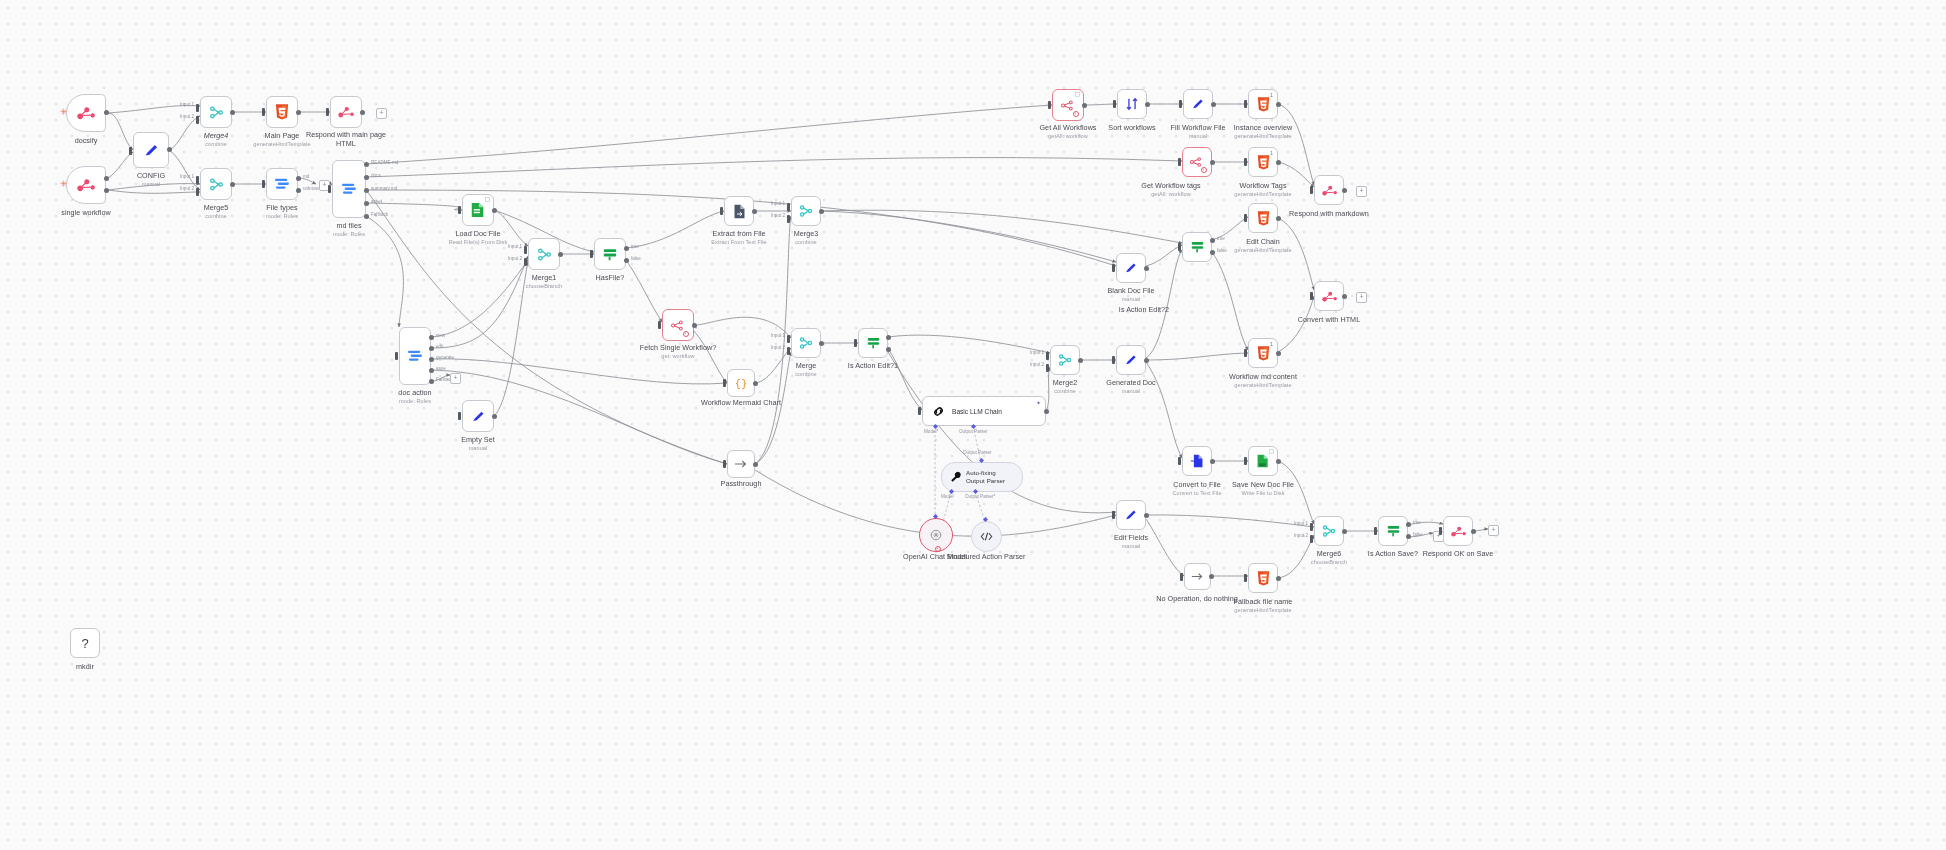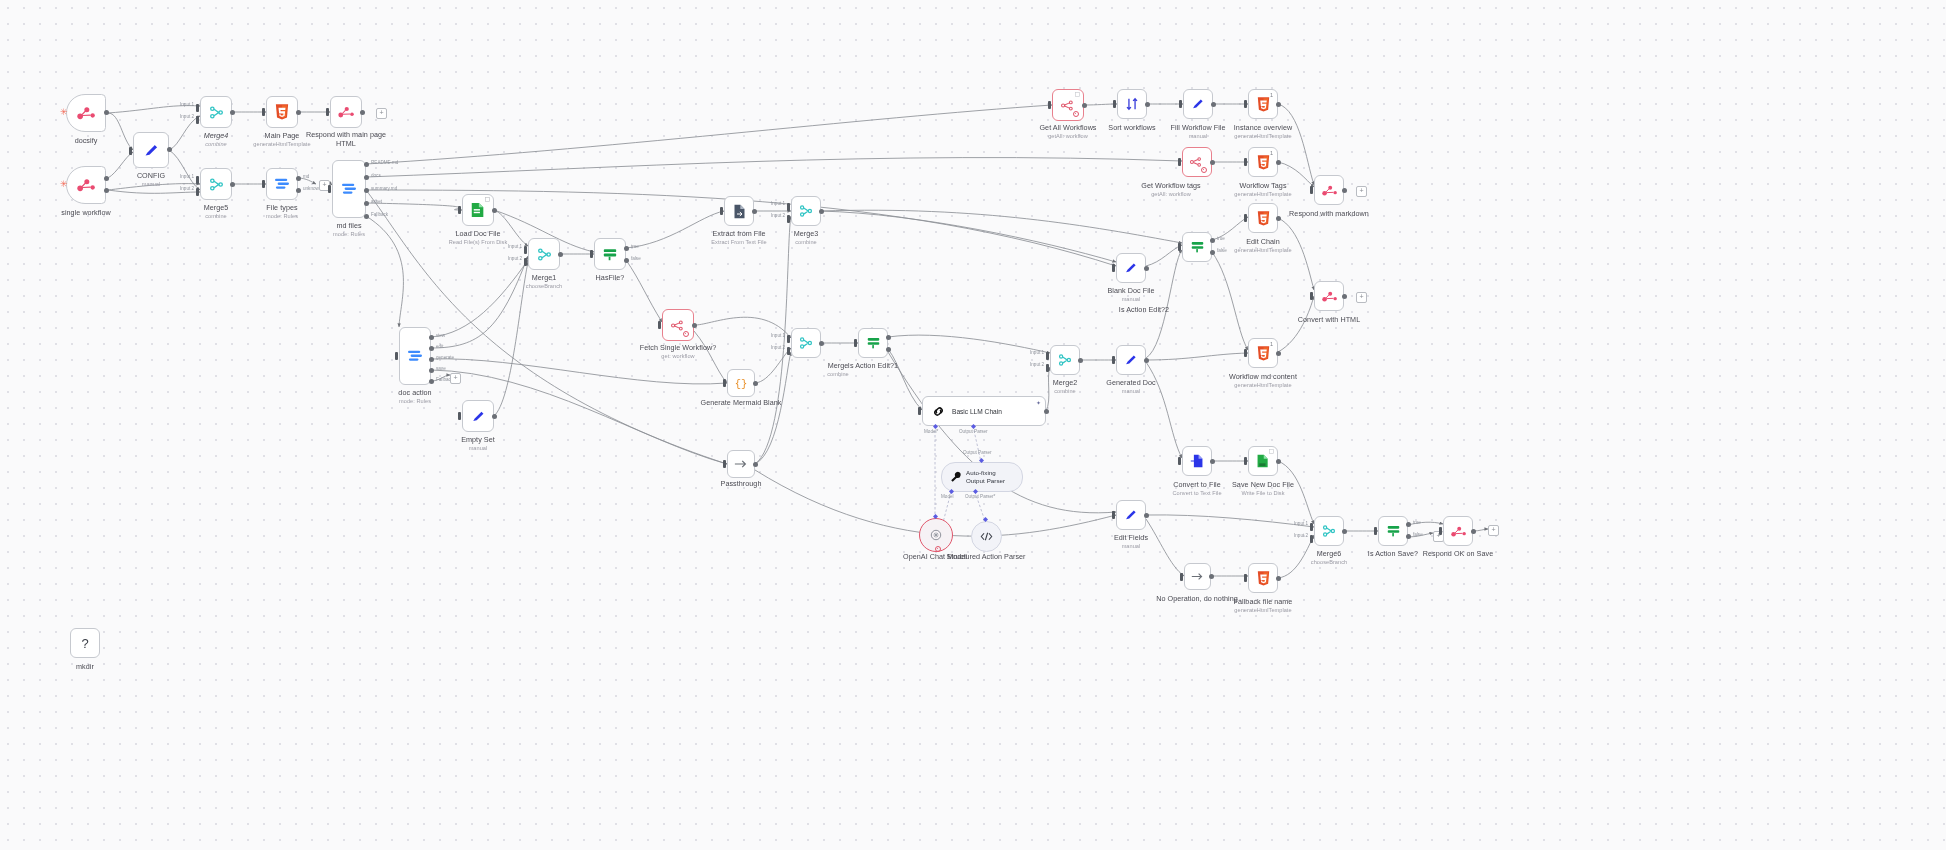--- a/index.html
+++ b/index.html
@@ -472,21 +472,21 @@
   <div class="node" style="left:727px;top:369px;width:28px;height:28px;">
     <span>
       <svg width="14" height="14" viewBox="0 0 16 16">
           <text x="8" y="12" text-anchor="middle" font-size="12" font-family="'Liberation Mono',monospace" fill="#e8912b">{}</text>
         </svg>
       </span>
   </div>
   <span class="port inp" style="left:723px;top:379px;"></span>
   <span class="port" style="left:753px;top:381px;"></span>
   <div class="lbl wrap" style="left:741px;top:398px;">
-    <span>Generate Mermaid Blank</span>
+    <span>Workflow Mermaid Chart</span>
   </div>
 
   <div class="node" style="left:727px;top:450px;width:28px;height:28px;">
     <span>
       <svg width="14" height="12" viewBox="0 0 16 12" fill="none" stroke="#6b7077" stroke-width="1.4">
           <path d="M1,6 H13 M9.4,2.4 L13,6 L9.4,9.6"></path>
         </svg>
       </span>
   </div>
   <span class="port inp" style="left:723px;top:460px;"></span>
@@ -537,21 +537,21 @@
           <circle cx="14" cy="9" r="2"></circle>
         <path d="M6,5.3 C9,6.5 9.5,8.2 12,8.8 M6,12.7 C9,11.5 9.5,9.8 12,9.2"></path>
         </svg>
       </span>
   </div>
   <span class="port inp" style="left:787px;top:335px;"></span>
   <span class="port inp" style="left:787px;top:347px;"></span>
   <span class="port" style="left:819px;top:341px;"></span>
   <span class="pl-lbl" style="left:771px;top:333px;">Input 1</span>
   <span class="pl-lbl" style="left:771px;top:345px;">Input 2</span>
-  <div class="lbl" style="left:838px;top:361px;">
+  <div class="lbl" style="left:806px;top:361px;">
     <span>Merge</span><span class="sub">combine</span>
   </div>
 
   <div class="node" style="left:858px;top:328px;width:30px;height:30px;">
     <span>
       <svg width="15" height="14" viewBox="0 0 18 17">
           <rect x="2" y="2.5" width="14" height="3.2" rx="1" fill="#17a34a"></rect>
           <rect x="2" y="7.5" width="14" height="3.2" rx="1" fill="#17a34a"></rect>
           <rect x="7.5" y="11" width="2" height="4" fill="#17a34a"></rect>
         </svg>

